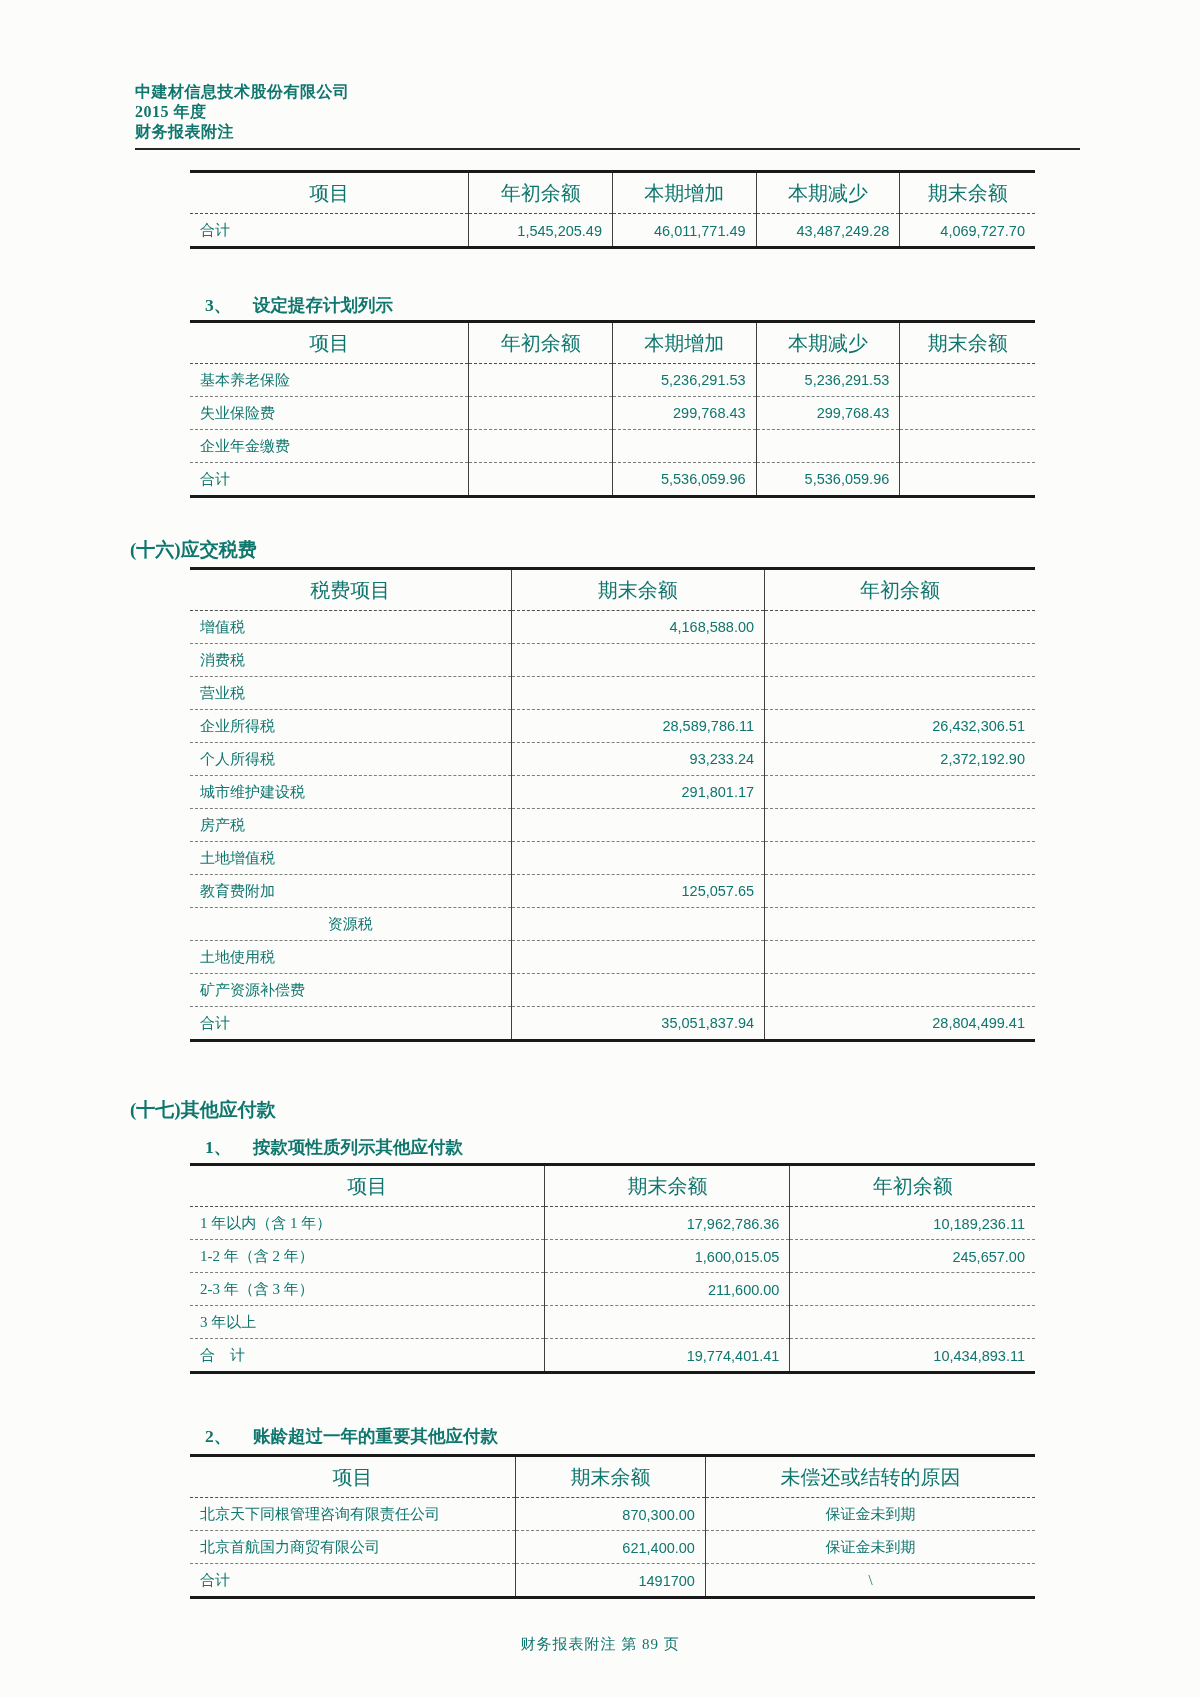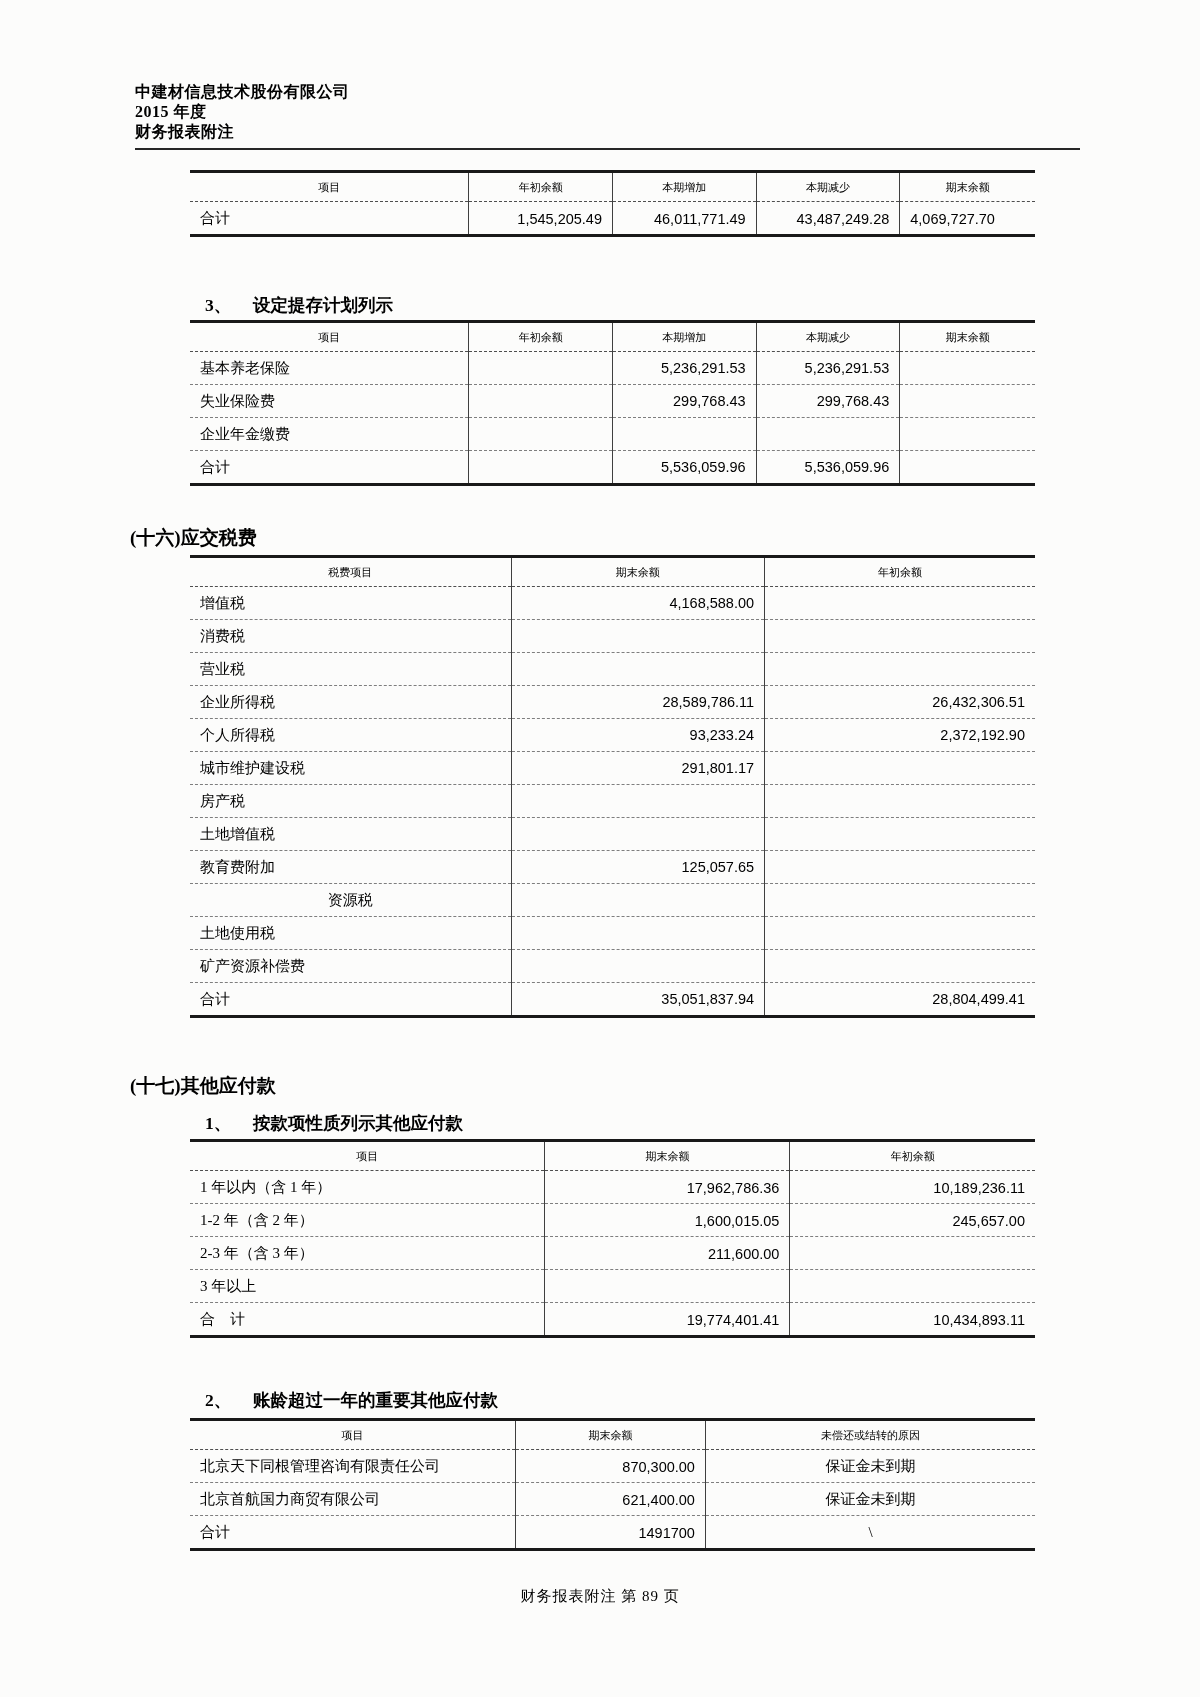--- a/index.html
+++ b/index.html
@@ -4,36 +4,36 @@
 <style>
   html,body { margin:0; padding:0; background:#e9e9e9; }
   .page {
     position:relative;
     width:1200px; height:1697px;
     margin:0 auto;
     background:#fcfcfb;
     box-sizing:border-box;
     padding-top:82px;
     font-family:"Liberation Serif","DejaVu Serif",serif;
-    color:#000000;
+    color:#0f766e;
     overflow:hidden;
   }
   .doc-header { margin:0 0 0 135px; width:945px; border-bottom:2px solid #262626; padding-bottom:6px; }
   .doc-header .line { font-size:16px; font-weight:600; line-height:20px; letter-spacing:.5px; }
 
   .tbl-wrap { margin-left:190px; width:845px; }
   table.fin-table {
     width:100%;
     border-collapse:collapse;
     border-top:3px solid #191919;
     border-bottom:3px solid #191919;
     table-layout:fixed;
   }
   table.fin-table th {
-    font-weight:normal; font-size:11px; text-align:center;
+    font-weight:normal; font-size:20px; text-align:center;
     padding:7px 10px 6px 10px;
     border-bottom:1px dashed #4e4e4e;
   }
   table.fin-table td {
     font-size:15px;
     padding:7px 10px 6px 10px;
     border-bottom:1px dashed #7e7e7e;
     overflow:hidden; white-space:nowrap;
   }
   table.fin-table tr:last-child td { border-bottom:none; }
@@ -42,21 +42,21 @@
   table.fin-table tr.total-row td:first-child { text-align:center; }
 
   .sec-heading { font-weight:bold; line-height:1.25; }
   .sec-heading .sec-num { display:inline-block; }
   .lvl1 { font-size:19px; margin-left:130px; }
   .lvl1 .sec-num { min-width:50px; }
   .lvl2 { font-size:17.5px; margin-left:205px; }
   .lvl2 .sec-num { min-width:48px; }
 
   .mt-table1 { margin-top:20px; }
-  .mt-h3 { margin-top:58px; }
+  .mt-h3 { margin-top:46px; }
   .mt-t2 { margin-top:3px; }
   .mt-h16 { margin-top:40px; }
   .mt-t3 { margin-top:5px; }
   .mt-h17 { margin-top:56px; }
   .mt-sub1 { margin-top:16px; }
   .mt-t4 { margin-top:4px; }
   .mt-sub2 { margin-top:52px; }
   .mt-t5 { margin-top:6px; }
 
   .page-footer { margin-top:36px; text-align:center; font-size:15px; letter-spacing:1px; }
@@ -89,21 +89,21 @@
             <th>本期减少</th>
             <th>期末余额</th>
           </tr>
         </thead>
         <tbody>
           <tr class="total-row">
             <td style="text-align: left;">合计</td>
             <td class="num" style="text-align: right;">1,545,205.49</td>
             <td class="num" style="text-align: right;">46,011,771.49</td>
             <td class="num" style="text-align: right;">43,487,249.28</td>
-            <td class="num" style="text-align: left;">4,069,727.70</td>
+            <td class="num" style="text-align: right;">4,069,727.70</td>
           </tr>
         </tbody>
       </table>
     </div>
 
   <div class="sec-heading lvl2 mt-h3">
     <span class="sec-num">3、</span><span>设定提存计划列示</span>
   </div>
   <div class="tbl-wrap mt-t2">
       <table class="fin-table">

